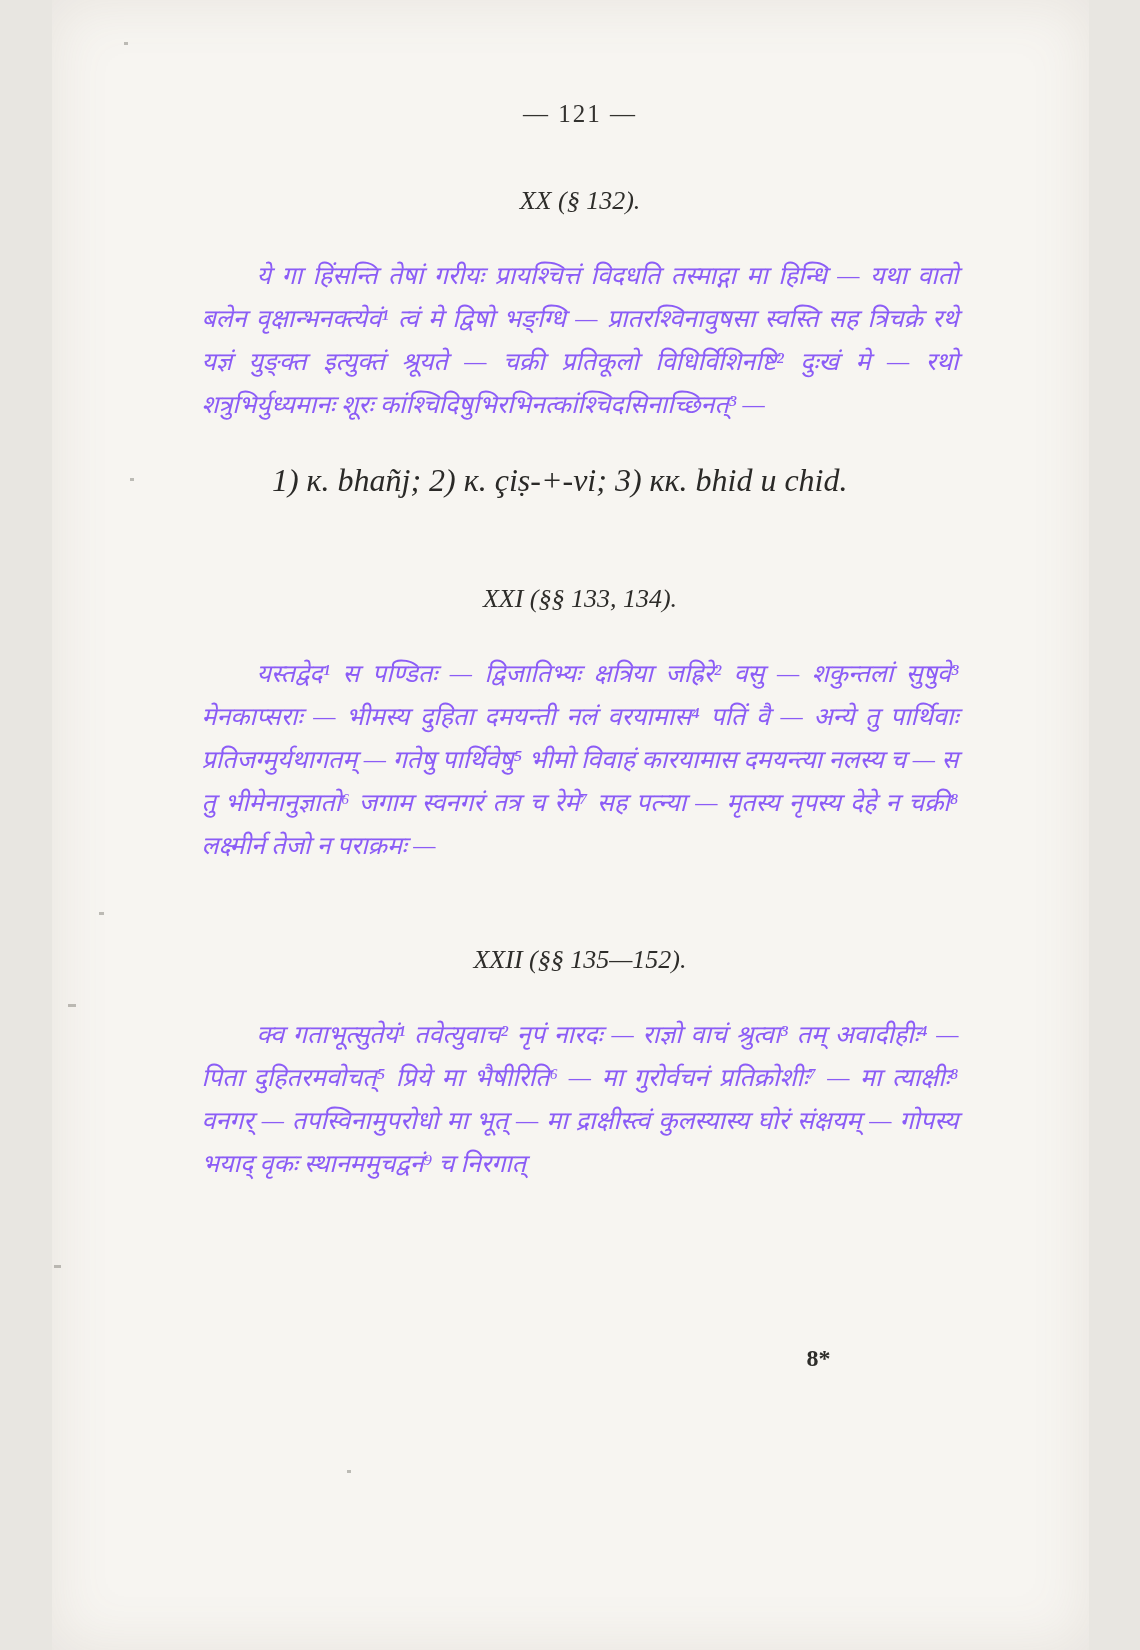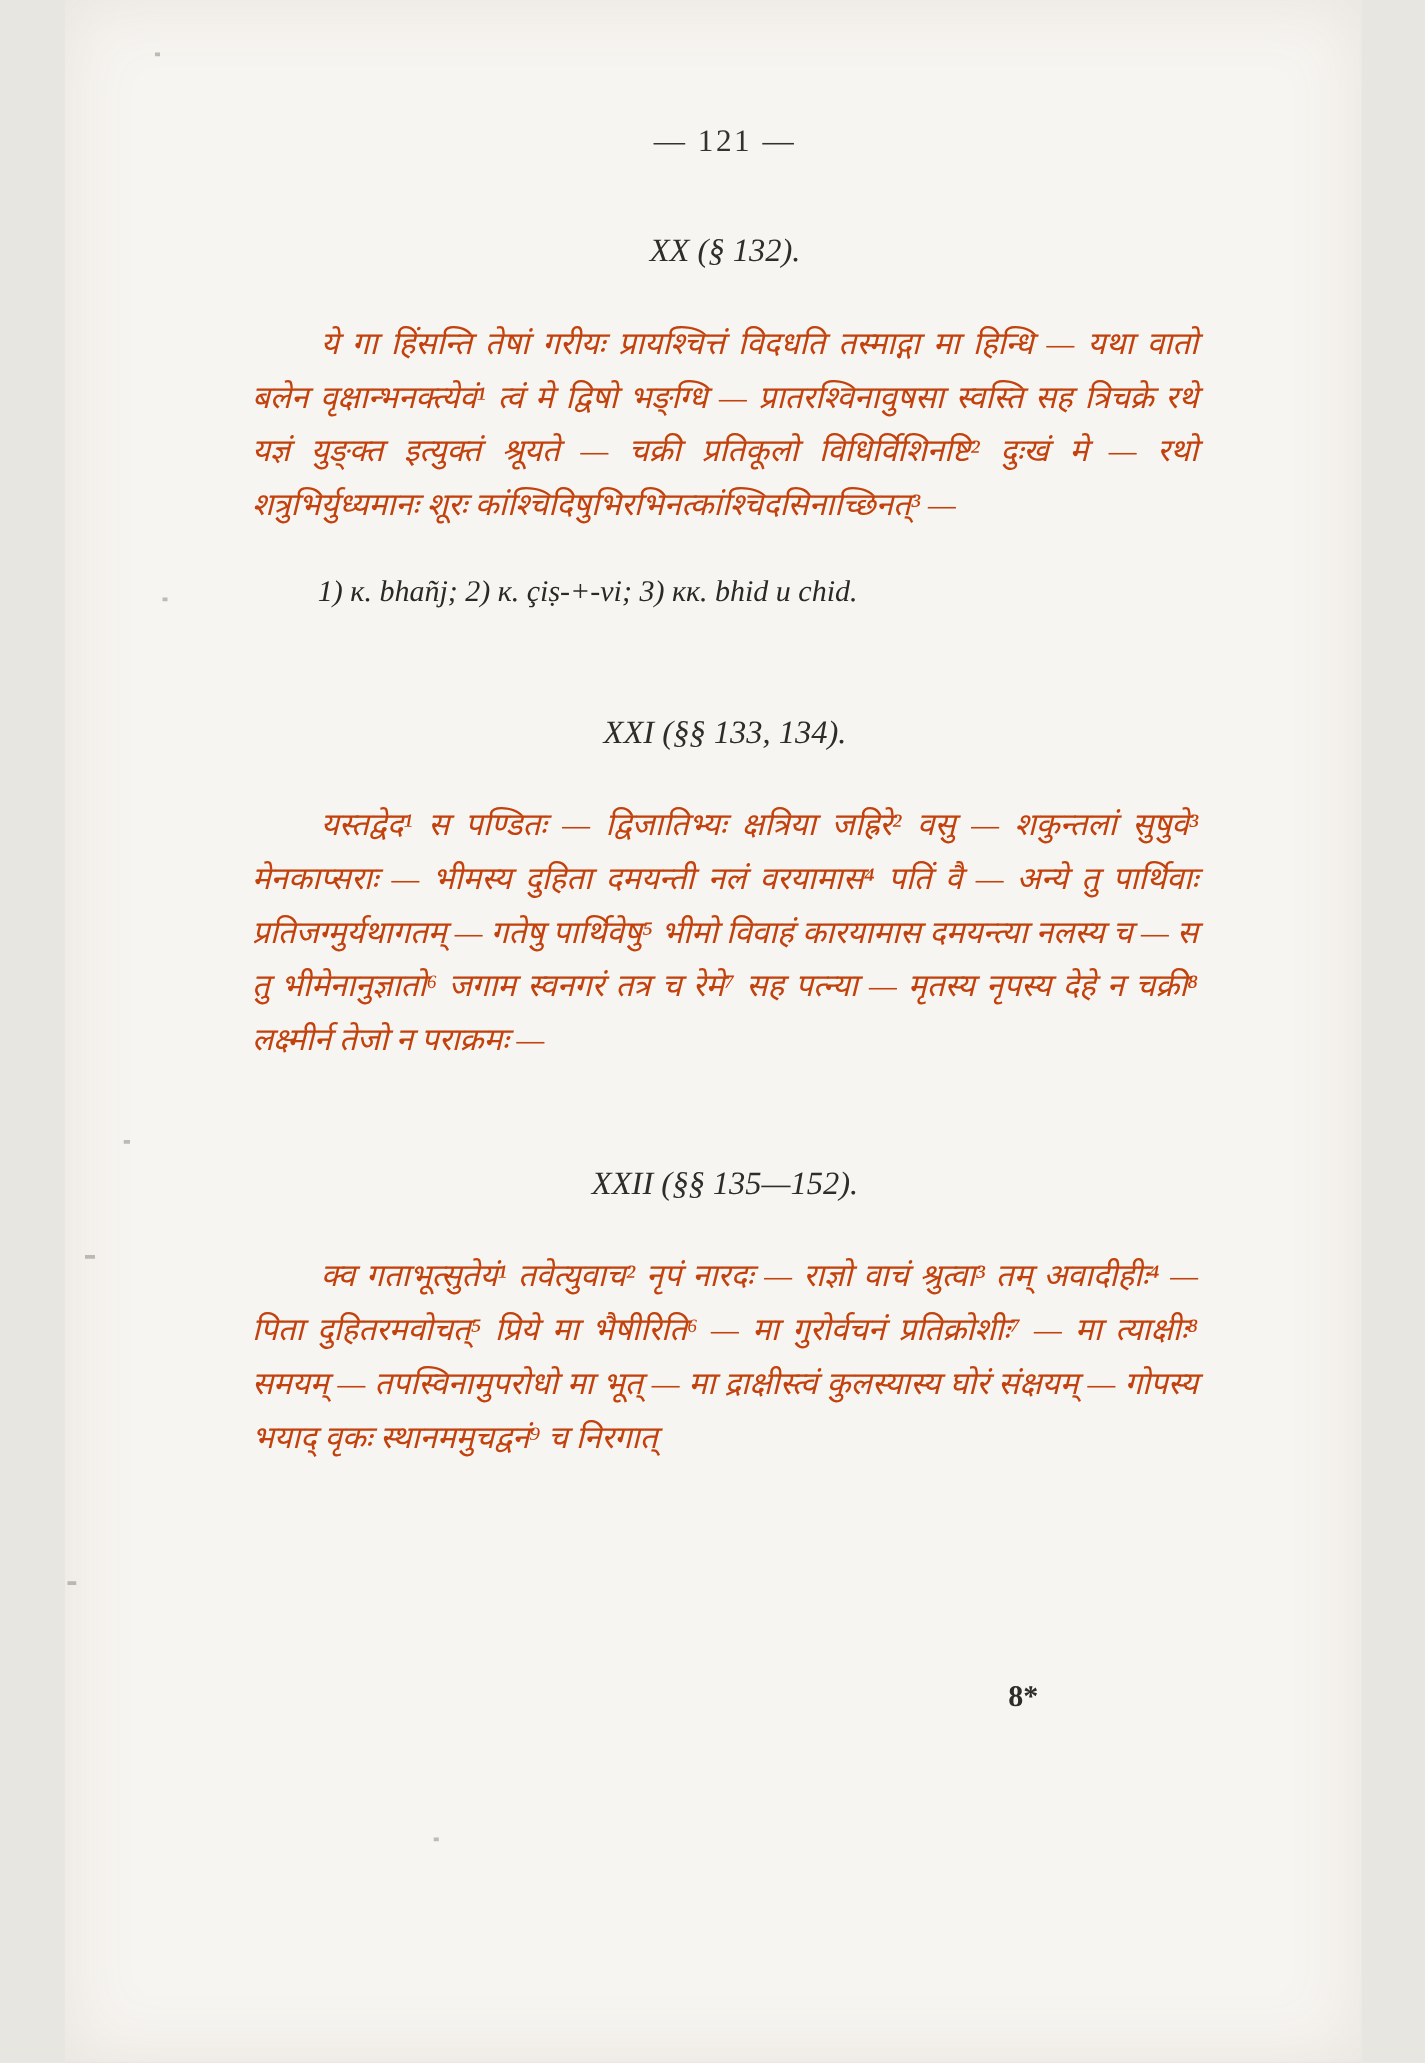--- a/index.html
+++ b/index.html
@@ -37,24 +37,24 @@
     color: #2e2d2a;
     margin: 0 0 38px 0;
     font-weight: normal;
   }
   .sanskrit-body {
     font-size: 25px;
     line-height: 1.72;
     text-align: justify;
     text-indent: 2.2em;
     margin: 0 0 30px 0;
-    color: #c2410c;
+    color: #8b5cf6;
   }
   .notes {
-    font-size: 24px;
+    font-size: 32px;
     line-height: 1.55;
     text-align: justify;
     text-indent: 2.2em;
     margin: 14px 0 0 0;
     color: #2a2927;
   }
   .section {
     margin-bottom: 78px;
     font-style: italic;
   }
@@ -104,20 +104,20 @@
       <p class="notes">1) к. bhañj; 2) к. çiṣ-+-vi; 3) кк. bhid и chid.</p>
     </div>
 
     <div class="section">
       <h2 class="section-heading">XXI (§§ 133, 134).</h2>
       <p class="sanskrit-body">यस्तद्वेद¹ स पण्डितः — द्विजातिभ्यः क्षत्रिया जह्रिरे² वसु — शकुन्तलां सुषुवे³ मेनकाप्सराः — भीमस्य दुहिता दमयन्ती नलं वरयामास⁴ पतिं वै — अन्ये तु पार्थिवाः प्रतिजग्मुर्यथागतम् — गतेषु पार्थिवेषु⁵ भीमो विवाहं कारयामास दमयन्त्या नलस्य च — स तु भीमेनानुज्ञातो⁶ जगाम स्वनगरं तत्र च रेमे⁷ सह पत्न्या — मृतस्य नृपस्य देहे न चक्री⁸ लक्ष्मीर्न तेजो न पराक्रमः —</p>
     </div>
 
     <div class="section">
       <h2 class="section-heading">XXII (§§ 135—152).</h2>
-      <p class="sanskrit-body">क्व गताभूत्सुतेयं¹ तवेत्युवाच² नृपं नारदः — राज्ञो वाचं श्रुत्वा³ तम् अवादीहीः⁴ — पिता दुहितरमवोचत्⁵ प्रिये मा भैषीरिति⁶ — मा गुरोर्वचनं प्रतिक्रोशीः⁷ — मा त्याक्षीः⁸ समयम् — तपस्विनामुपरोधो मा भूत् — मा द्राक्षीस्त्वं कुलस्यास्य घोरं संक्षयम् — गोपस्य भयाद् वृकः स्थानममुचद्वनं⁹ च निरगात्</p>
+      <p class="sanskrit-body">क्व गताभूत्सुतेयं¹ तवेत्युवाच² नृपं नारदः — राज्ञो वाचं श्रुत्वा³ तम् अवादीहीः⁴ — पिता दुहितरमवोचत्⁵ प्रिये मा भैषीरिति⁶ — मा गुरोर्वचनं प्रतिक्रोशीः⁷ — मा त्याक्षीः⁸ वनगर् — तपस्विनामुपरोधो मा भूत् — मा द्राक्षीस्त्वं कुलस्यास्य घोरं संक्षयम् — गोपस्य भयाद् वृकः स्थानममुचद्वनं⁹ च निरगात्</p>
     </div>
 
   </div>
 
   <div class="signature-mark">8*</div>
 
 </div>
 
 </body></html>

